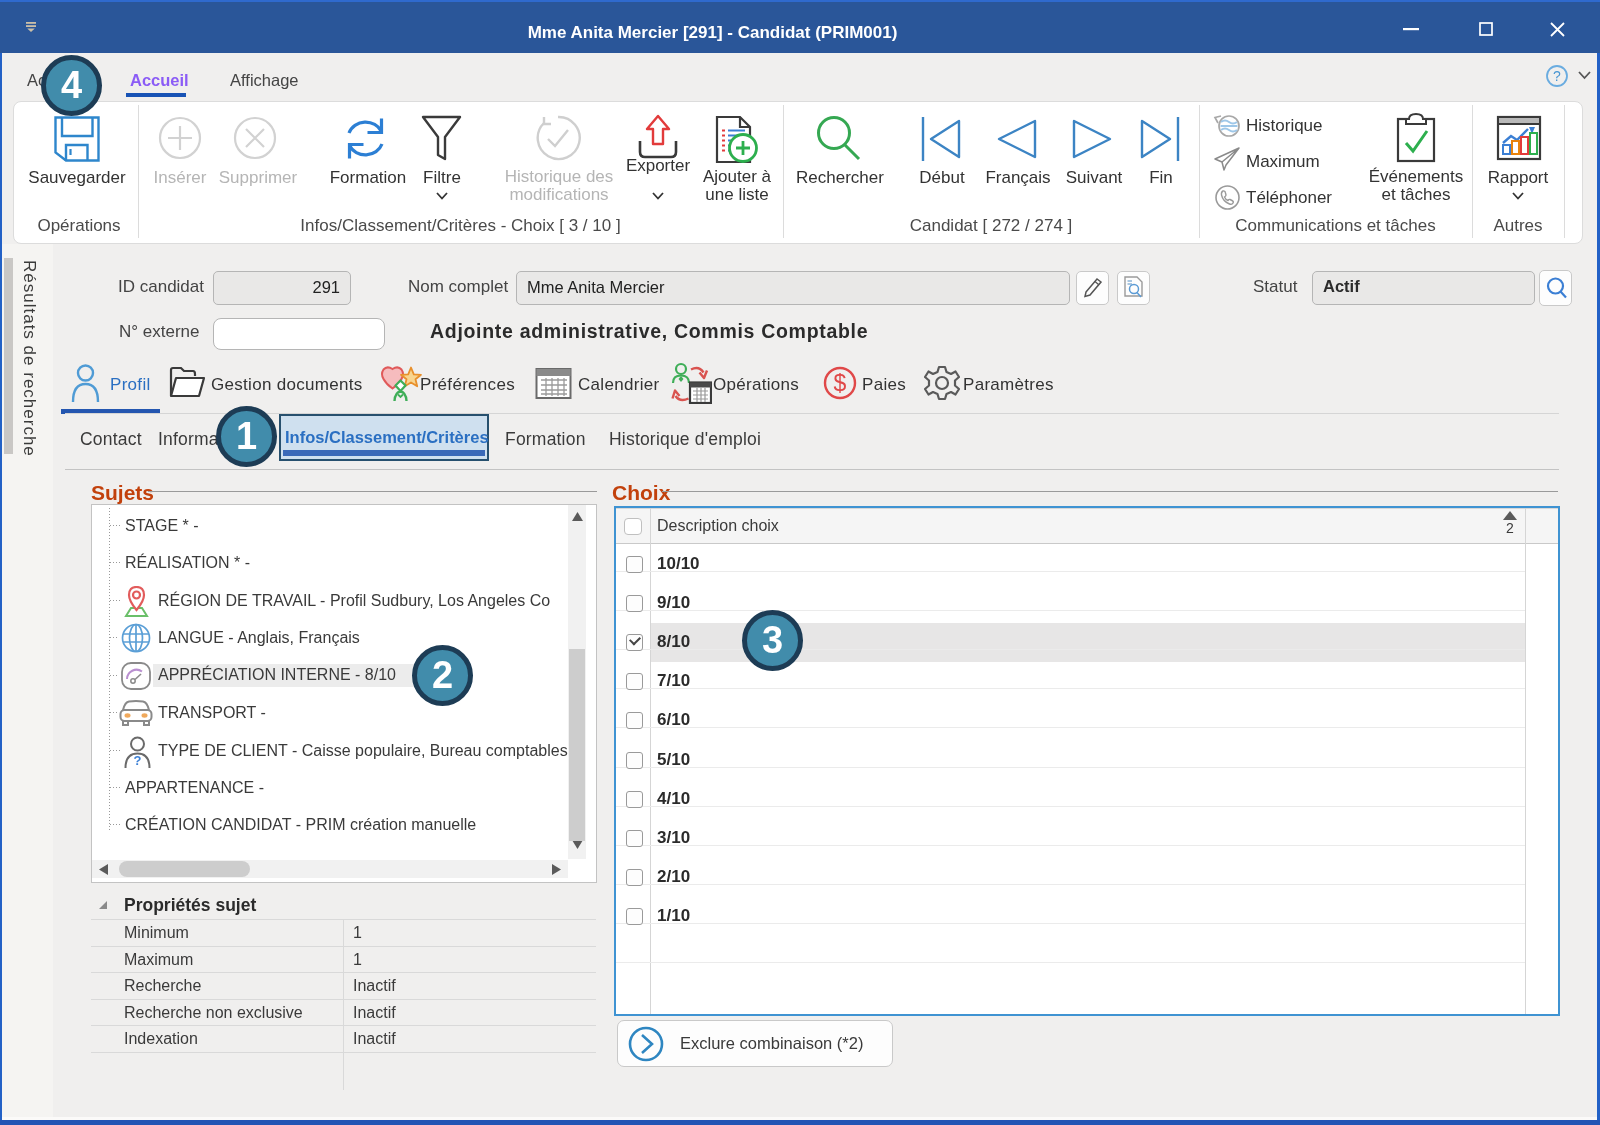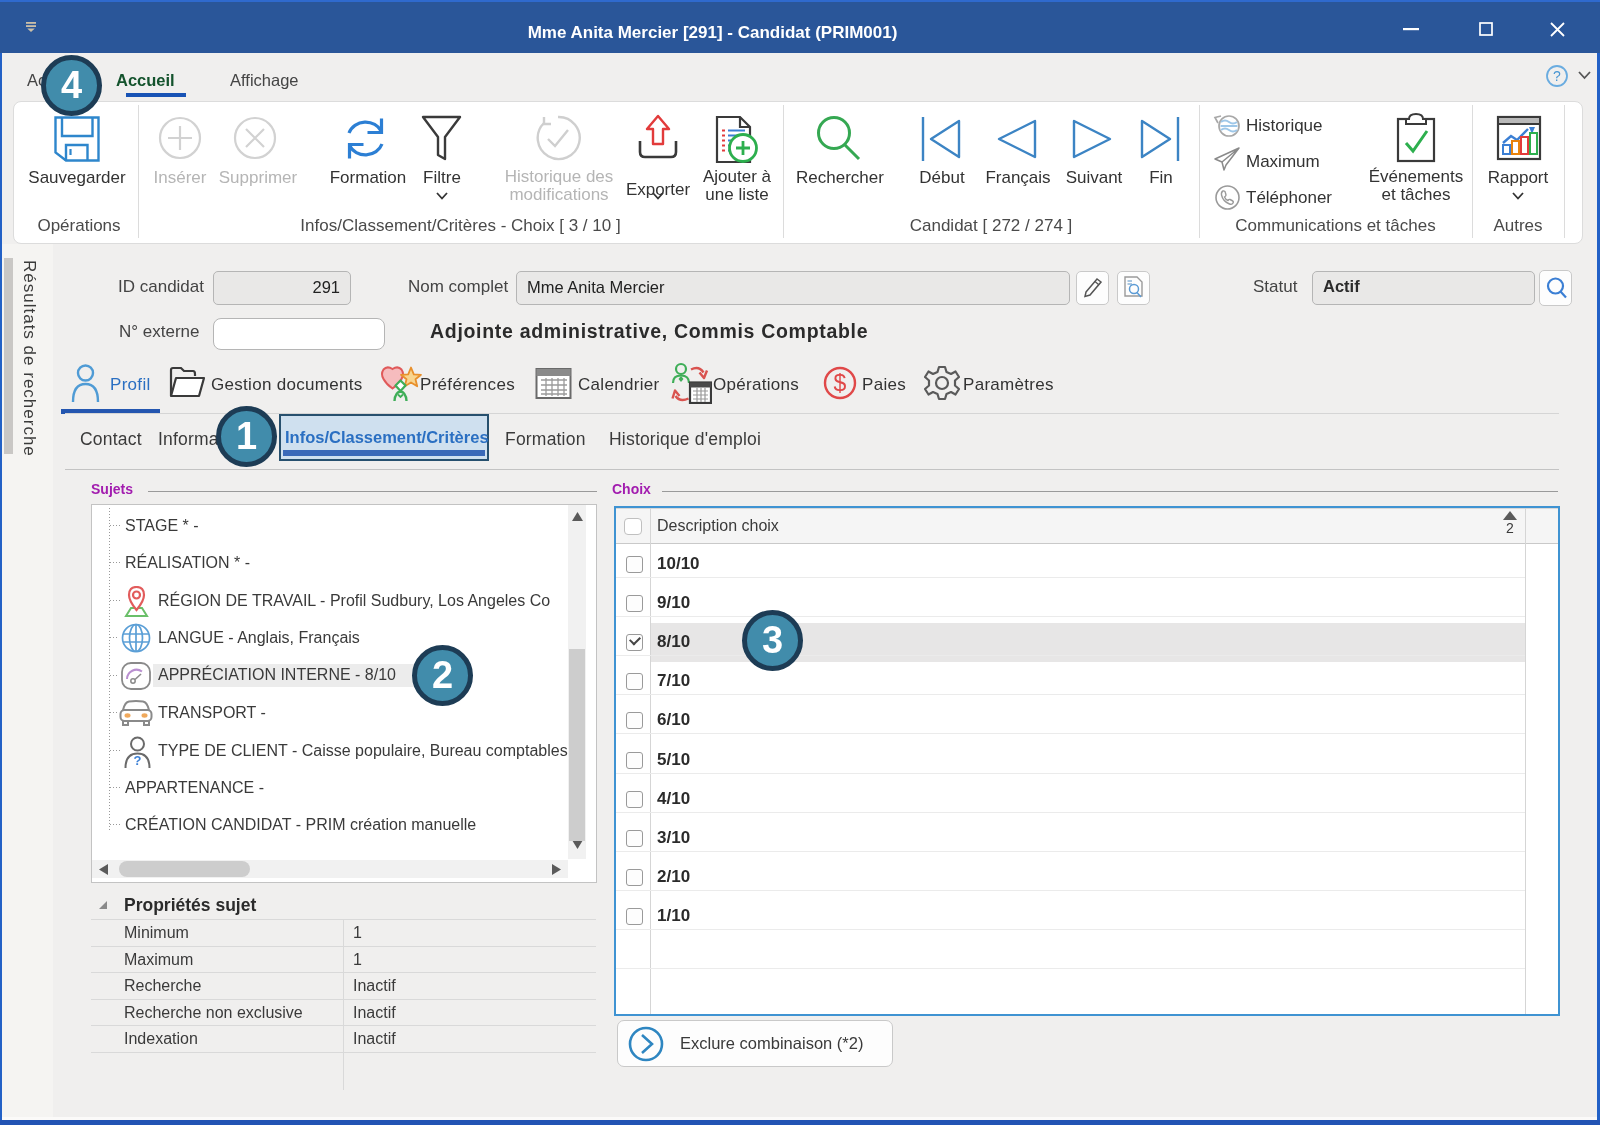--- a/index.html
+++ b/index.html
@@ -23,30 +23,30 @@
 #sidetext { left:19px; top:260px; font-size:17px; color:#3a3a3a; writing-mode:vertical-rl; letter-spacing:1px; }
 label.f { position:absolute; font-size:17px; color:#444; }
 .input { position:absolute; border:1px solid #b5b5b5; border-radius:5px; background:#e9e8e7; font-size:16.5px; color:#222; }
 .iconbtn { position:absolute; border:1px solid #c9c9c9; border-radius:5px; background:#fdfdfd; }
 #jobtitle { left:430px; top:320px; letter-spacing:0.7px; font-size:19.5px; font-weight:bold; color:#2b2b2b; }
 .mtab { position:absolute; top:375px; letter-spacing:0.3px; font-size:17px; color:#333; }
 .stab { position:absolute; top:429px; letter-spacing:0.2px; font-size:17.5px; color:#3a3a3a; }
 #hl-tab { left:279px; top:414px; width:210px; height:47px; background:#cfe0ef; border:2px solid #27506e; }
 #hl-tab .bar { position:absolute; left:2px; right:2px; bottom:3px; height:6px; background:#3a69b8; }
 #hl-tab .txt { position:absolute; left:4px; top:12px; font-size:16.5px; color:#2a6fc2; font-weight:bold; }
-.groupbox-label { position:absolute; font-size:14px; font-weight:bold; color:#a21caf; }
+.groupbox-label { position:absolute; font-size:21px; font-weight:bold; color:#c2410c; }
 .hline { position:absolute; height:1px; background:#9a9a9a; }
 #sujetsbox { left:91px; top:504px; width:506px; height:379px; background:#fff; border:1px solid #c3c3c3; }
 #choixbox { left:614px; top:506px; width:946px; height:510px; background:#fff; border:2px solid #3f93d2; }
 .cb { position:absolute; width:18px; height:17px; border:1px solid #c0c0c0; border-radius:4px; background:#fff; }
 .prow { position:absolute; left:91px; width:505px; height:26.5px; border-bottom:1px solid #d9d9d9; font-size:16px; color:#3a3a3a; }
 .badge { position:absolute; background:#418cab; border:5px solid #1d3c55; border-radius:50%; color:#fff; font-weight:bold; text-align:center; z-index:50; }
 .titem { position:absolute; font-size:16px; color:#3a3a3a; }
 .hdot { height:1px; background-image:linear-gradient(to right,#999 1px, transparent 1px); background-size:3px 1px; }
-.crow { position:absolute; left:616px; width:909px; height:33px; border-bottom:1px solid #ebebeb;padding-left:19px; }
+.crow { position:absolute; left:616px; width:909px; height:27px; border-bottom:1px solid #ebebeb;padding-left:19px; }
 .crow .cbx { position:absolute; left:10px; top:11px; width:17px; height:17px; border:1px solid #9a9a9a; border-radius:3px; background:#fdfdfd; }
 .crow .ctx { position:absolute; left:41px; top:9px; font-size:17px; font-weight:bold; color:#2b2b2b; }
 .crow .ck::after { content:""; position:absolute; left:3px; top:1px; width:8px; height:5px; border-left:2px solid #444; border-bottom:2px solid #444; transform:rotate(-45deg); }
 #exclure { left:617px; top:1020px; width:276px; height:47px; background:#fdfdfd; border:1px solid #c9c9c9; border-radius:7px; }
 svg { display:block; }
 </style>
 </head>
 <body>
 
 <div class="abs" id="titlebar"></div>
@@ -65,21 +65,21 @@
 <svg class="abs" style="left:1550px;top:22px" width="15" height="15" viewBox="0 0 15 15">
     <path d="M1 1 L14 14 M14 1 L1 14" stroke="#fff" stroke-width="1.8"></path>
   </svg>
 
 <div class="abs" id="leftborder"></div>
 <div class="abs" id="rightborder"></div>
 <div class="abs" id="bottomborder"></div>
 
 <div class="abs" id="tabrow"></div>
 <div class="ribbontab" style="left:27px">Actions</div>
-<div class="ribbontab" style="left:116px;color:#14532d;font-weight:bold">Accueil</div>
+<div class="ribbontab" style="left:130px;color:#8b5cf6;font-weight:bold">Accueil</div>
 <div class="ribbontab" style="left:230px">Affichage</div>
 <div class="abs" style="left:126px;top:93px;width:60px;height:4px;background:#1853b5"></div>
 <svg class="abs" style="left:1546px;top:65px" width="22" height="22" viewBox="0 0 22 22">
     <circle cx="11" cy="11" r="10" fill="none" stroke="#6aace0" stroke-width="1.8"></circle>
     <text x="11" y="16" text-anchor="middle" font-size="14" fill="#4a96d2" font-family="Liberation Sans">?</text>
   </svg>
 <svg class="abs" style="left:1578px;top:71px" width="13" height="9" viewBox="0 0 13 9">
     <path d="M1 1 L6.5 7 L12 1" fill="none" stroke="#555" stroke-width="1.8"></path>
   </svg>
 
@@ -136,21 +136,21 @@
   <path d="M10 8 A21 21 0 1 0 24 2" fill="none" stroke="#cfcfcf" stroke-width="2.4"></path>
   <path d="M10 2 V9 H17" fill="none" stroke="#cfcfcf" stroke-width="2.4"></path>
   <path d="M14 24 L21 31 L34 15" fill="none" stroke="#cfcfcf" stroke-width="2.4"></path>
 </svg>
 <div class="rbtn gray" style="left:495px;top:168px;width:128px;line-height:18px">Historique des<br>modifications</div>
 
 <svg class="abs" style="left:634px;top:114px" width="48" height="48" viewBox="0 0 48 48">
   <path d="M24 2 L35 15 H29 V30 H19 V15 H13 Z" fill="none" stroke="#e23b3b" stroke-width="2.4" stroke-linejoin="round"></path>
   <path d="M6 27 V38 Q6 43 11 43 H37 Q42 43 42 38 V27" fill="none" stroke="#3a3a3a" stroke-width="2.6"></path>
 </svg>
-<div class="rbtn" style="left:622px;top:180px;width:72px">Exporter</div>
+<div class="rbtn" style="left:622px;top:156px;width:72px">Exporter</div>
 <svg class="abs" style="left:652px;top:192px" width="12" height="8" viewBox="0 0 12 8">
     <path d="M1 1 L6 6.5 L11 1" fill="none" stroke="#333" stroke-width="1.8"></path>
   </svg>
 
 <svg class="abs" style="left:713px;top:114px" width="52" height="52" viewBox="0 0 52 52">
   <path d="M4 3 H27 L37 13 V48 H4 Z" fill="#fff" stroke="#3a3a3a" stroke-width="2.2"></path>
   <path d="M27 3 V13 H37" fill="none" stroke="#3a3a3a" stroke-width="2.2"></path>
   <g stroke-width="2.2">
       <path d="M9 16.5 H12 M9 21.5 H12 M9 26.5 H12 M9 31.5 H12 M9 36.5 H12" stroke="#e23b3b"></path>
       <path d="M15 16.5 H32 M15 21.5 H30 M15 26.5 H22 M15 31.5 H20 M15 36.5 H19" stroke="#3b7fd4"></path>

